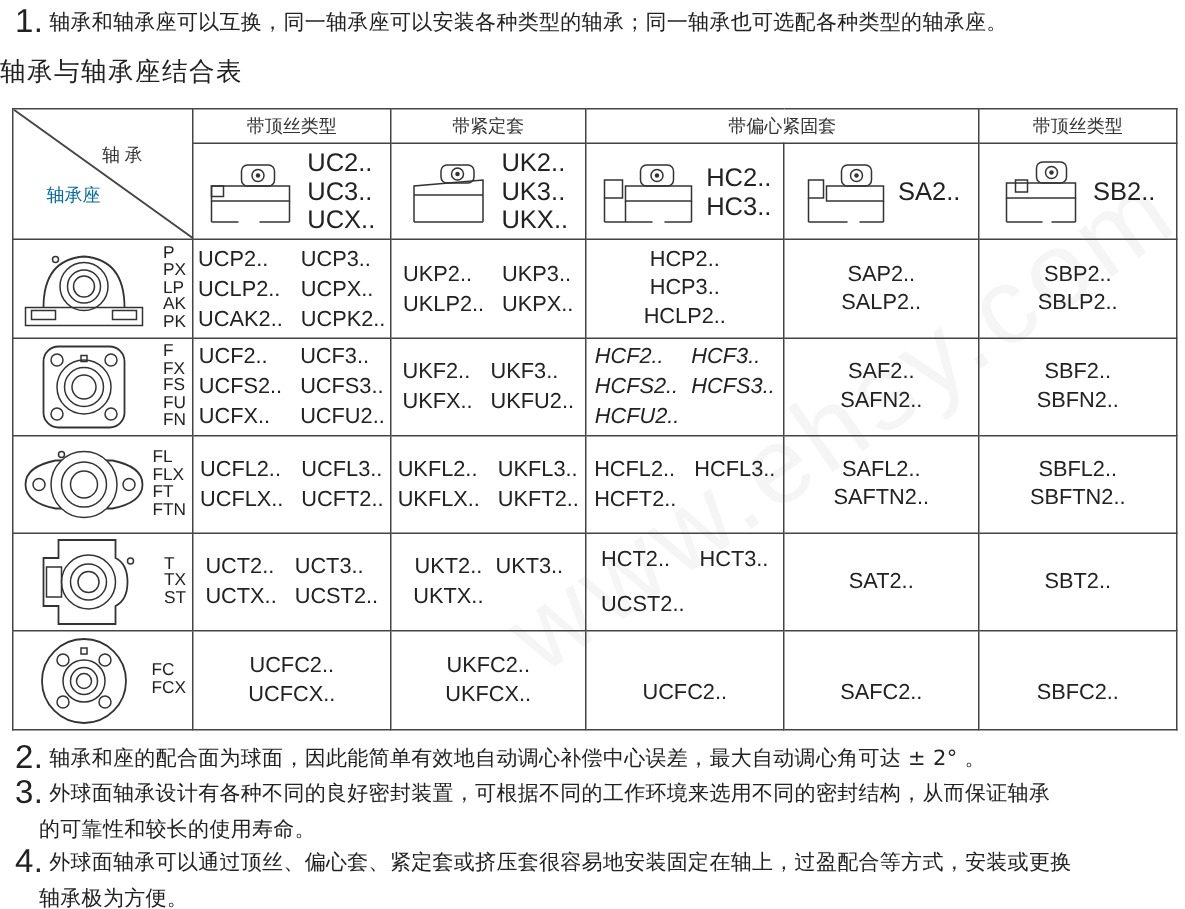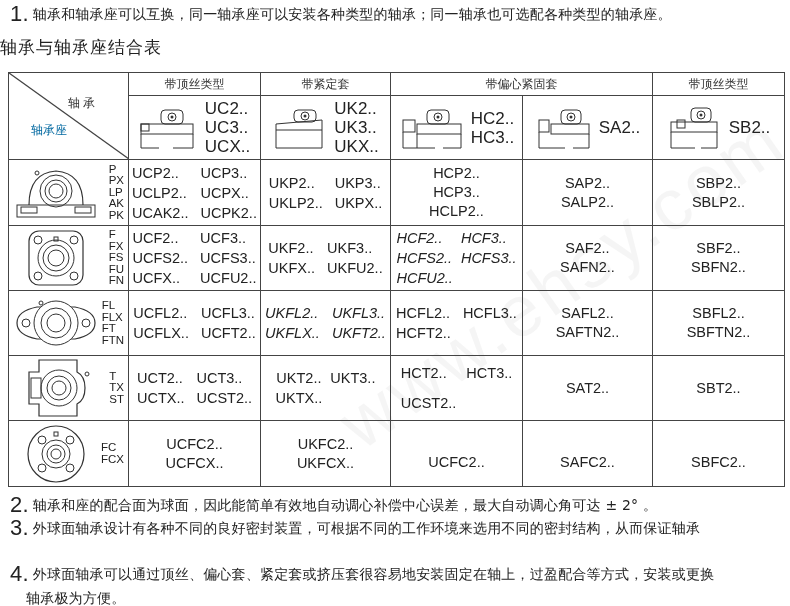--- a/index.html
+++ b/index.html
@@ -304,21 +304,21 @@
     </td>
     <td>
           <div class="pair">
       <span>UCFL2..</span>
             <span>UCFL3..</span>
       <span>UCFLX..</span>
             <span>UCFT2..</span>
     </div>
         </td>
     <td>
-          <div class="pair" style="column-gap:12px;font-style:italic;">
+          <div class="pair" style="column-gap:12px;">
       <span>UKFL2..</span>
             <span>UKFL3..</span>
       <span>UKFLX..</span>
             <span>UKFT2..</span>
     </div>
         </td>
     <td>
           <div class="pair" style="column-gap:12px;">
       <span>HCFL2..</span>
             <span>HCFL3..</span>
@@ -423,17 +423,18 @@
     <td style="vertical-align:bottom;padding-bottom:16px;"><span>SBFC2..</span></td>
   </tr>
 </tbody>
   </table>
 
 <div class="note" style="top:493px;">
   <span class="num">2.</span><span>轴承和座的配合面为球面，因此能简单有效地自动调心补偿中心误差，最大自动调心角可达 ± 2°  。</span>
 </div>
 <div class="note" style="top:516px;">
   <span class="num">3.</span><span>外球面轴承设计有各种不同的良好密封装置，可根据不同的工作环境来选用不同的密封结构，从而保证轴承</span>
+  <span class="cont">的可靠性和较长的使用寿命。</span>
 </div>
 <div class="note" style="top:562px;">
   <span class="num">4.</span><span>外球面轴承可以通过顶丝、偏心套、紧定套或挤压套很容易地安装固定在轴上，过盈配合等方式，安装或更换</span>
   <span class="cont">轴承极为方便。</span>
 </div>
 
 </body></html>

